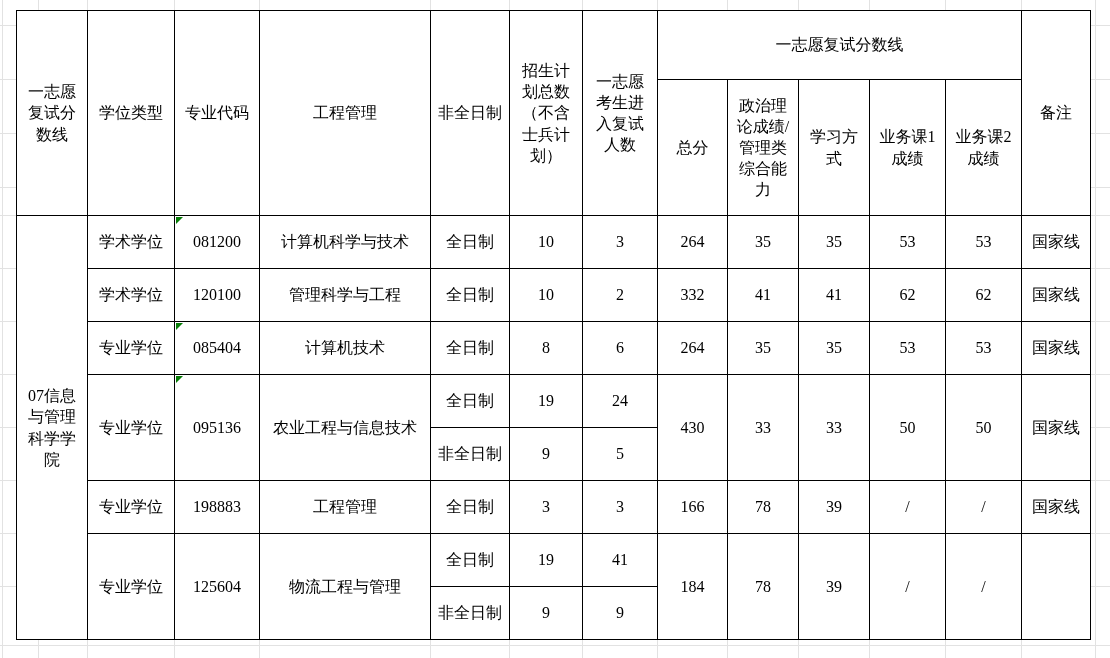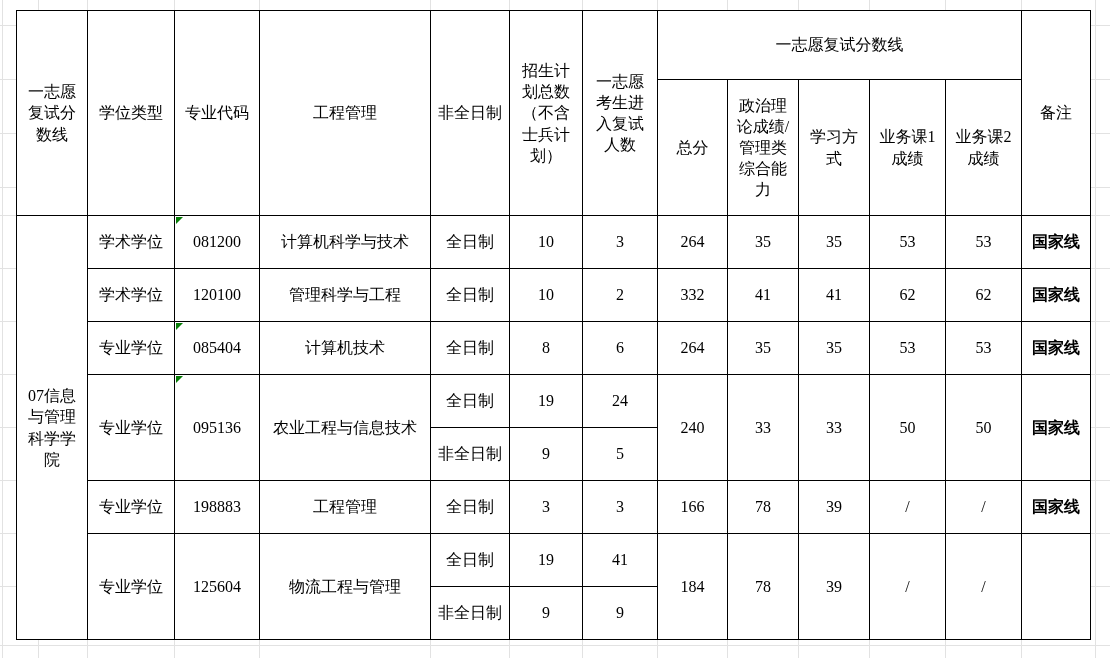--- a/index.html
+++ b/index.html
@@ -21,21 +21,21 @@
     padding:0 4px;word-break:break-all;overflow:hidden;
   }
   table.main th{font-weight:normal;padding:0 6px}
   tr.h1{height:69px}
   tr.h2{height:136px}
   tr.r{height:53px}
   th.pad8{padding:0 8px}
   th.pad7{padding:0 7px}
   td.left{text-align:left;padding:0 4px 0 5px}
   td.code{text-align:left;padding:0 2px 0 4px;position:relative}
-  td.remark{font-weight:bold}
+  td.remark{font-weight:normal}
   .flag{
     position:absolute;left:1px;top:1px;width:0;height:0;
     border-top:7px solid #067d06;border-right:7px solid transparent;
   }
 </style>
 </head>
 <body>
 
 <div class="canvas">
   <div id="grid-layer">
@@ -152,21 +152,21 @@
       <td class="remark">国家线</td>
     </tr>
 
     <tr class="r">
       <td rowspan="2">专业学位</td>
       <td rowspan="2" class="code"><span class="flag" style="border-top-color: rgb(6, 125, 6);"></span><span>095136</span></td>
       <td rowspan="2" class="left">农业工程与信息技术</td>
       <td>全日制</td>
       <td>19</td>
       <td>24</td>
-      <td rowspan="2">240</td>
+      <td rowspan="2">430</td>
       <td rowspan="2">33</td>
       <td rowspan="2">33</td>
       <td rowspan="2">50</td>
       <td rowspan="2">50</td>
       <td rowspan="2" class="remark">国家线</td>
     </tr>
     <tr class="r">
       <td>非全日制</td>
       <td>9</td>
       <td>5</td>

